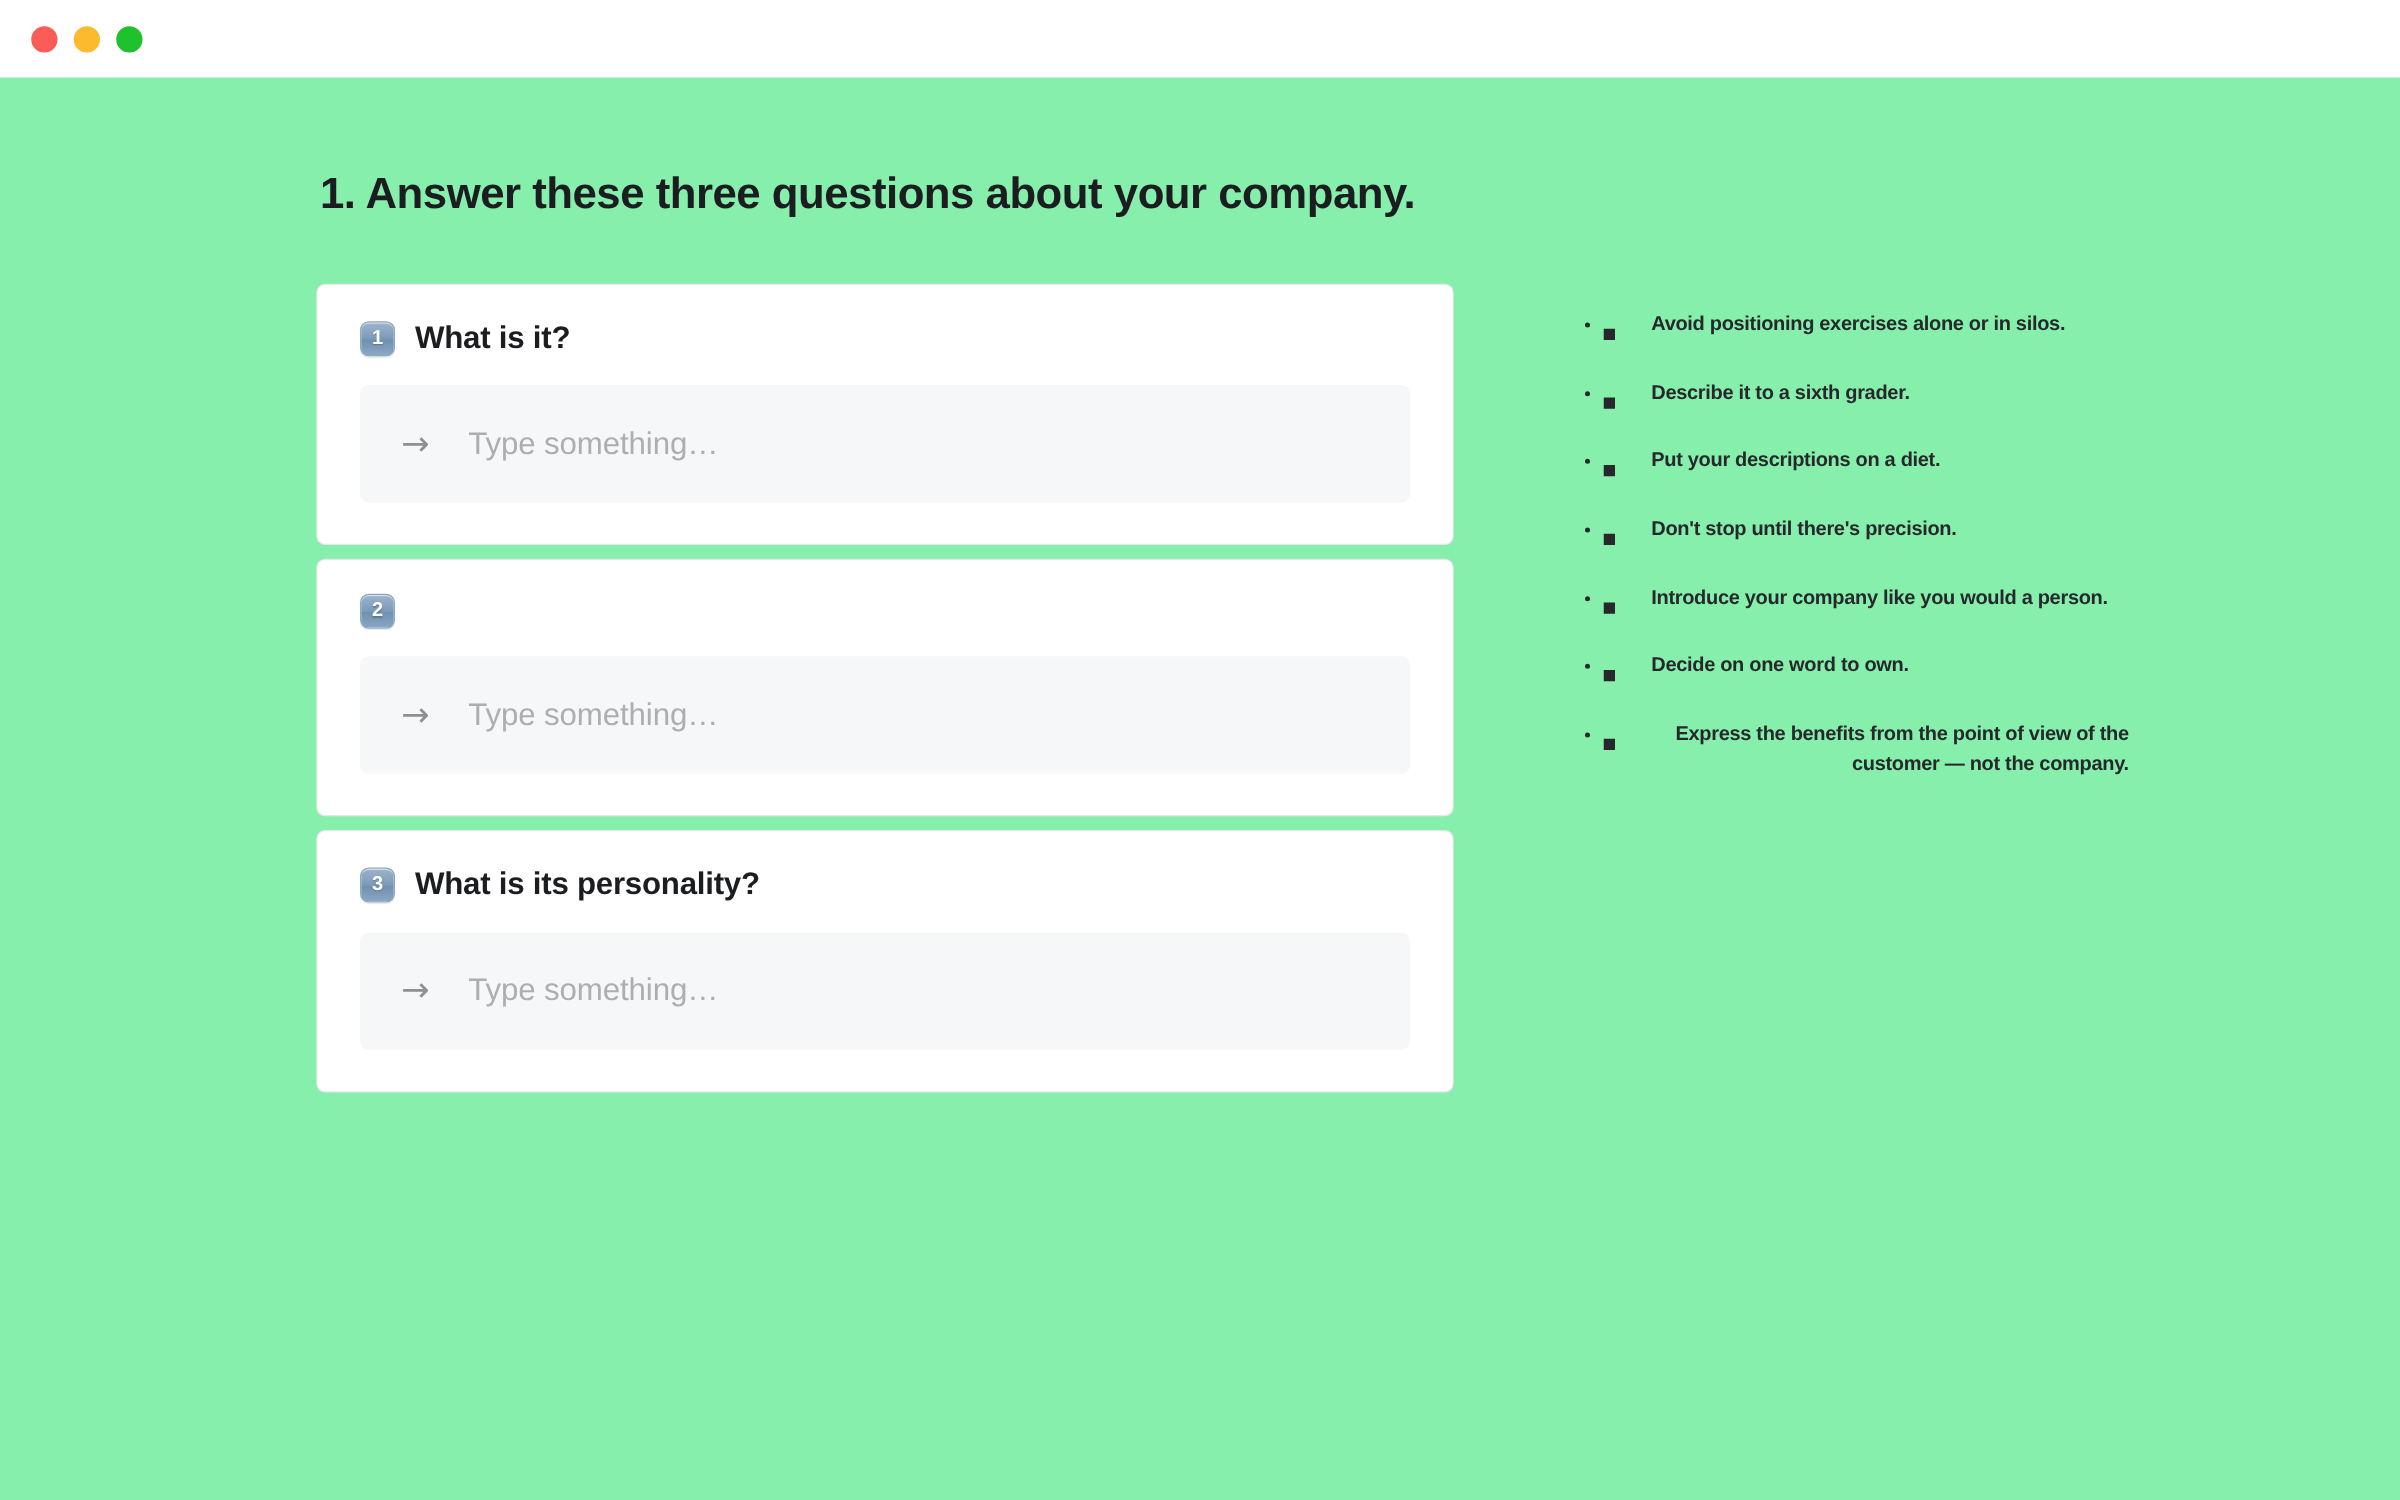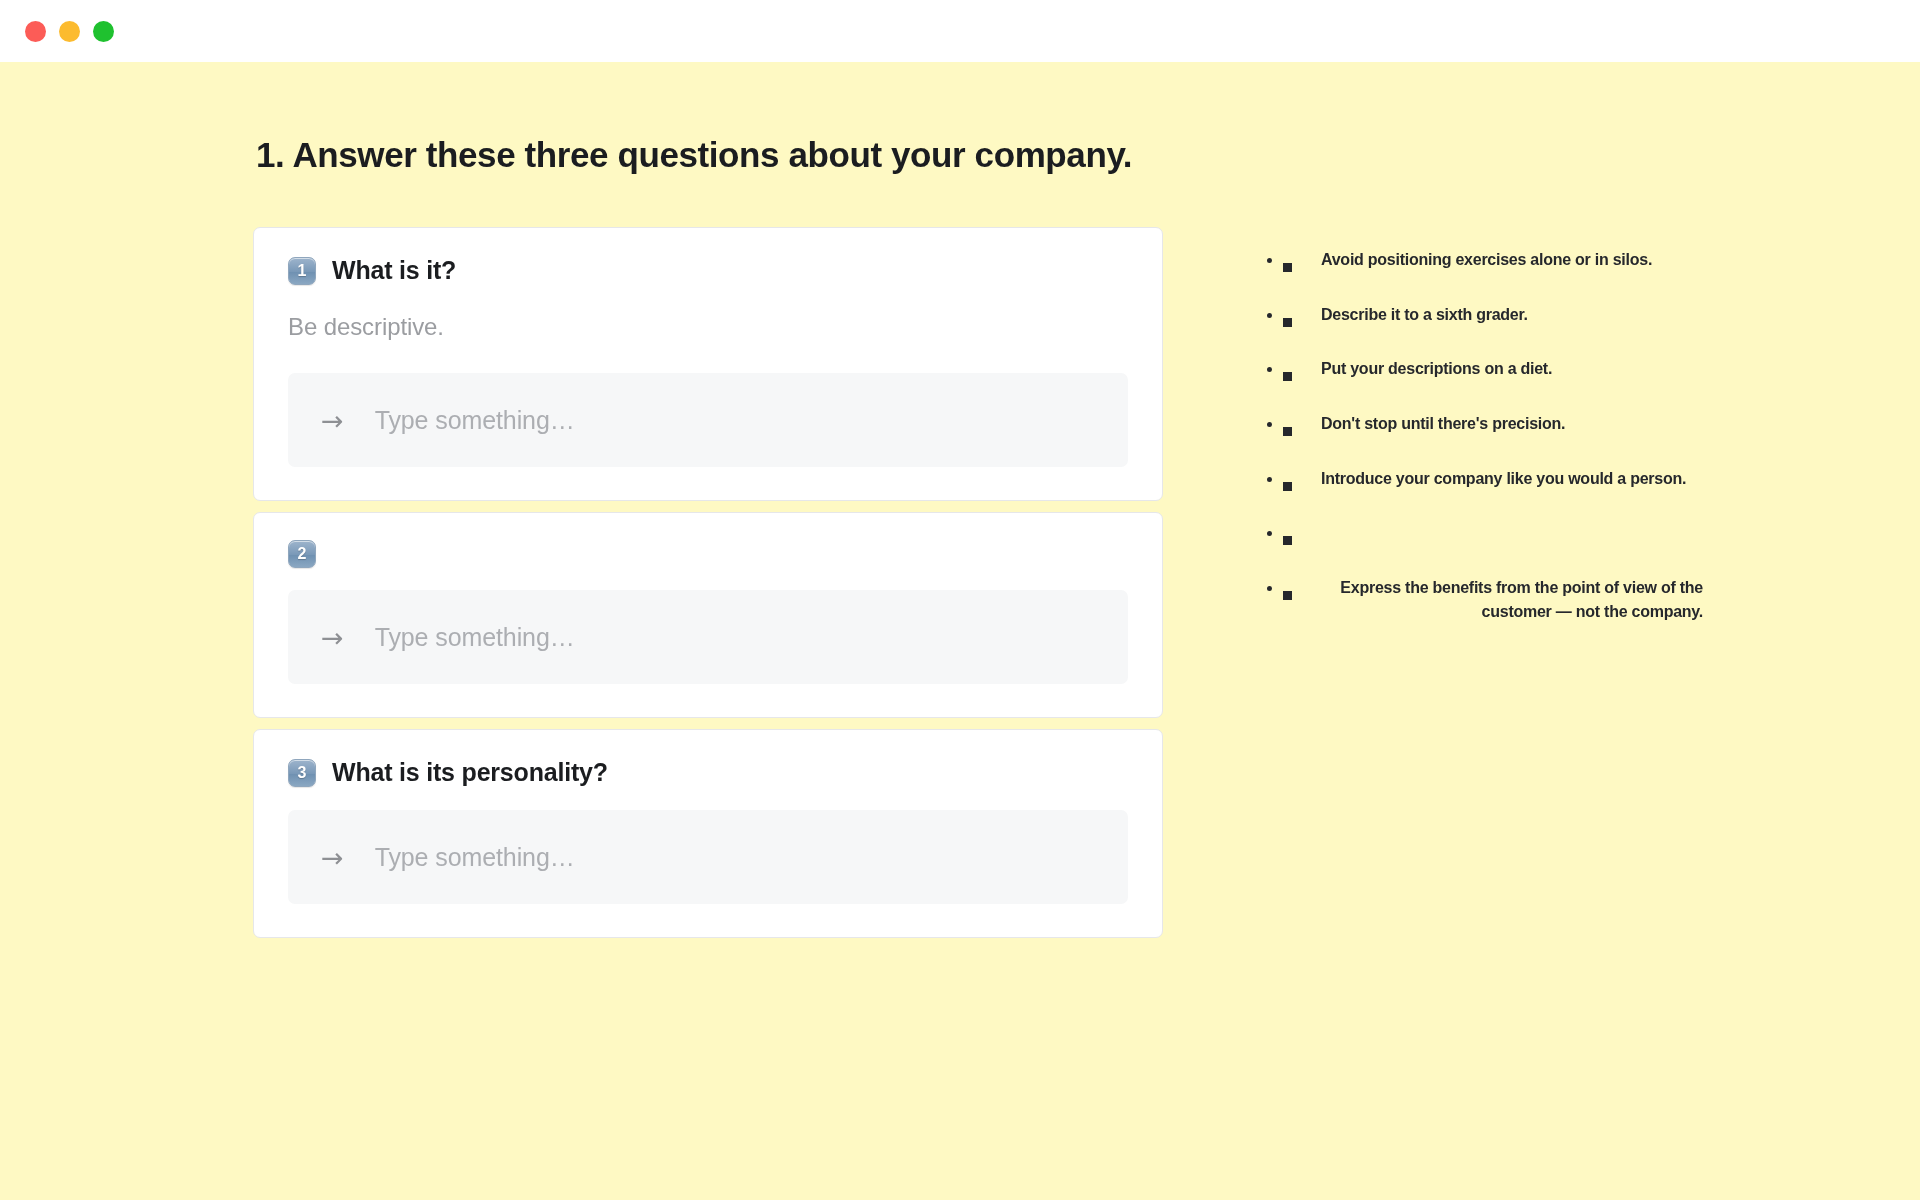--- a/index.html
+++ b/index.html
@@ -43,21 +43,21 @@
   .dot-close   { background: #fc5c57; }
   .dot-minimize{ background: #fcbb2f; }
   .dot-zoom    { background: #1fc12f; }
 
   
   .page {
     position: absolute;
     top: 62px; left: 0;
     width: 1920px;
     height: 1138px;
-    background: #fef9c3;
+    background: #86efac;
   }
 
   .page-title {
     position: absolute;
     left: 256px;
     top: 72px;
     font-size: 35px;
     font-weight: 700;
     letter-spacing: -0.4px;
     color: #1b1d20;
@@ -207,21 +207,20 @@
 
   <div class="content">
 
     <div class="questions-column">
 
       <section class="question-card">
         <div class="question-head">
           <span class="num-badge">1</span>
           <h2 class="question-title">What is it?</h2>
         </div>
-        <p class="question-desc">Be descriptive.</p>
         <div class="answer-field">
           <span class="arrow-icon">→</span>
           <span class="answer-placeholder">Type something…</span>
         </div>
       </section>
 
       <section class="question-card">
         <div class="question-head">
           <span class="num-badge">2</span>
         </div>
@@ -260,20 +259,21 @@
       <li class="tip-item">
         <span class="tip-bullet"></span>
         <span>Don't stop until there's precision.</span>
       </li>
       <li class="tip-item">
         <span class="tip-bullet"></span>
         <span>Introduce your company like you would a person.</span>
       </li>
       <li class="tip-item">
         <span class="tip-bullet"></span>
+        <span>Decide on one word to own.</span>
       </li>
       <li class="tip-item">
         <span class="tip-bullet"></span>
         <span>Express the benefits from the point of view of the customer — not the company.</span>
       </li>
     </ul>
 
   </div>
 </div>
 

